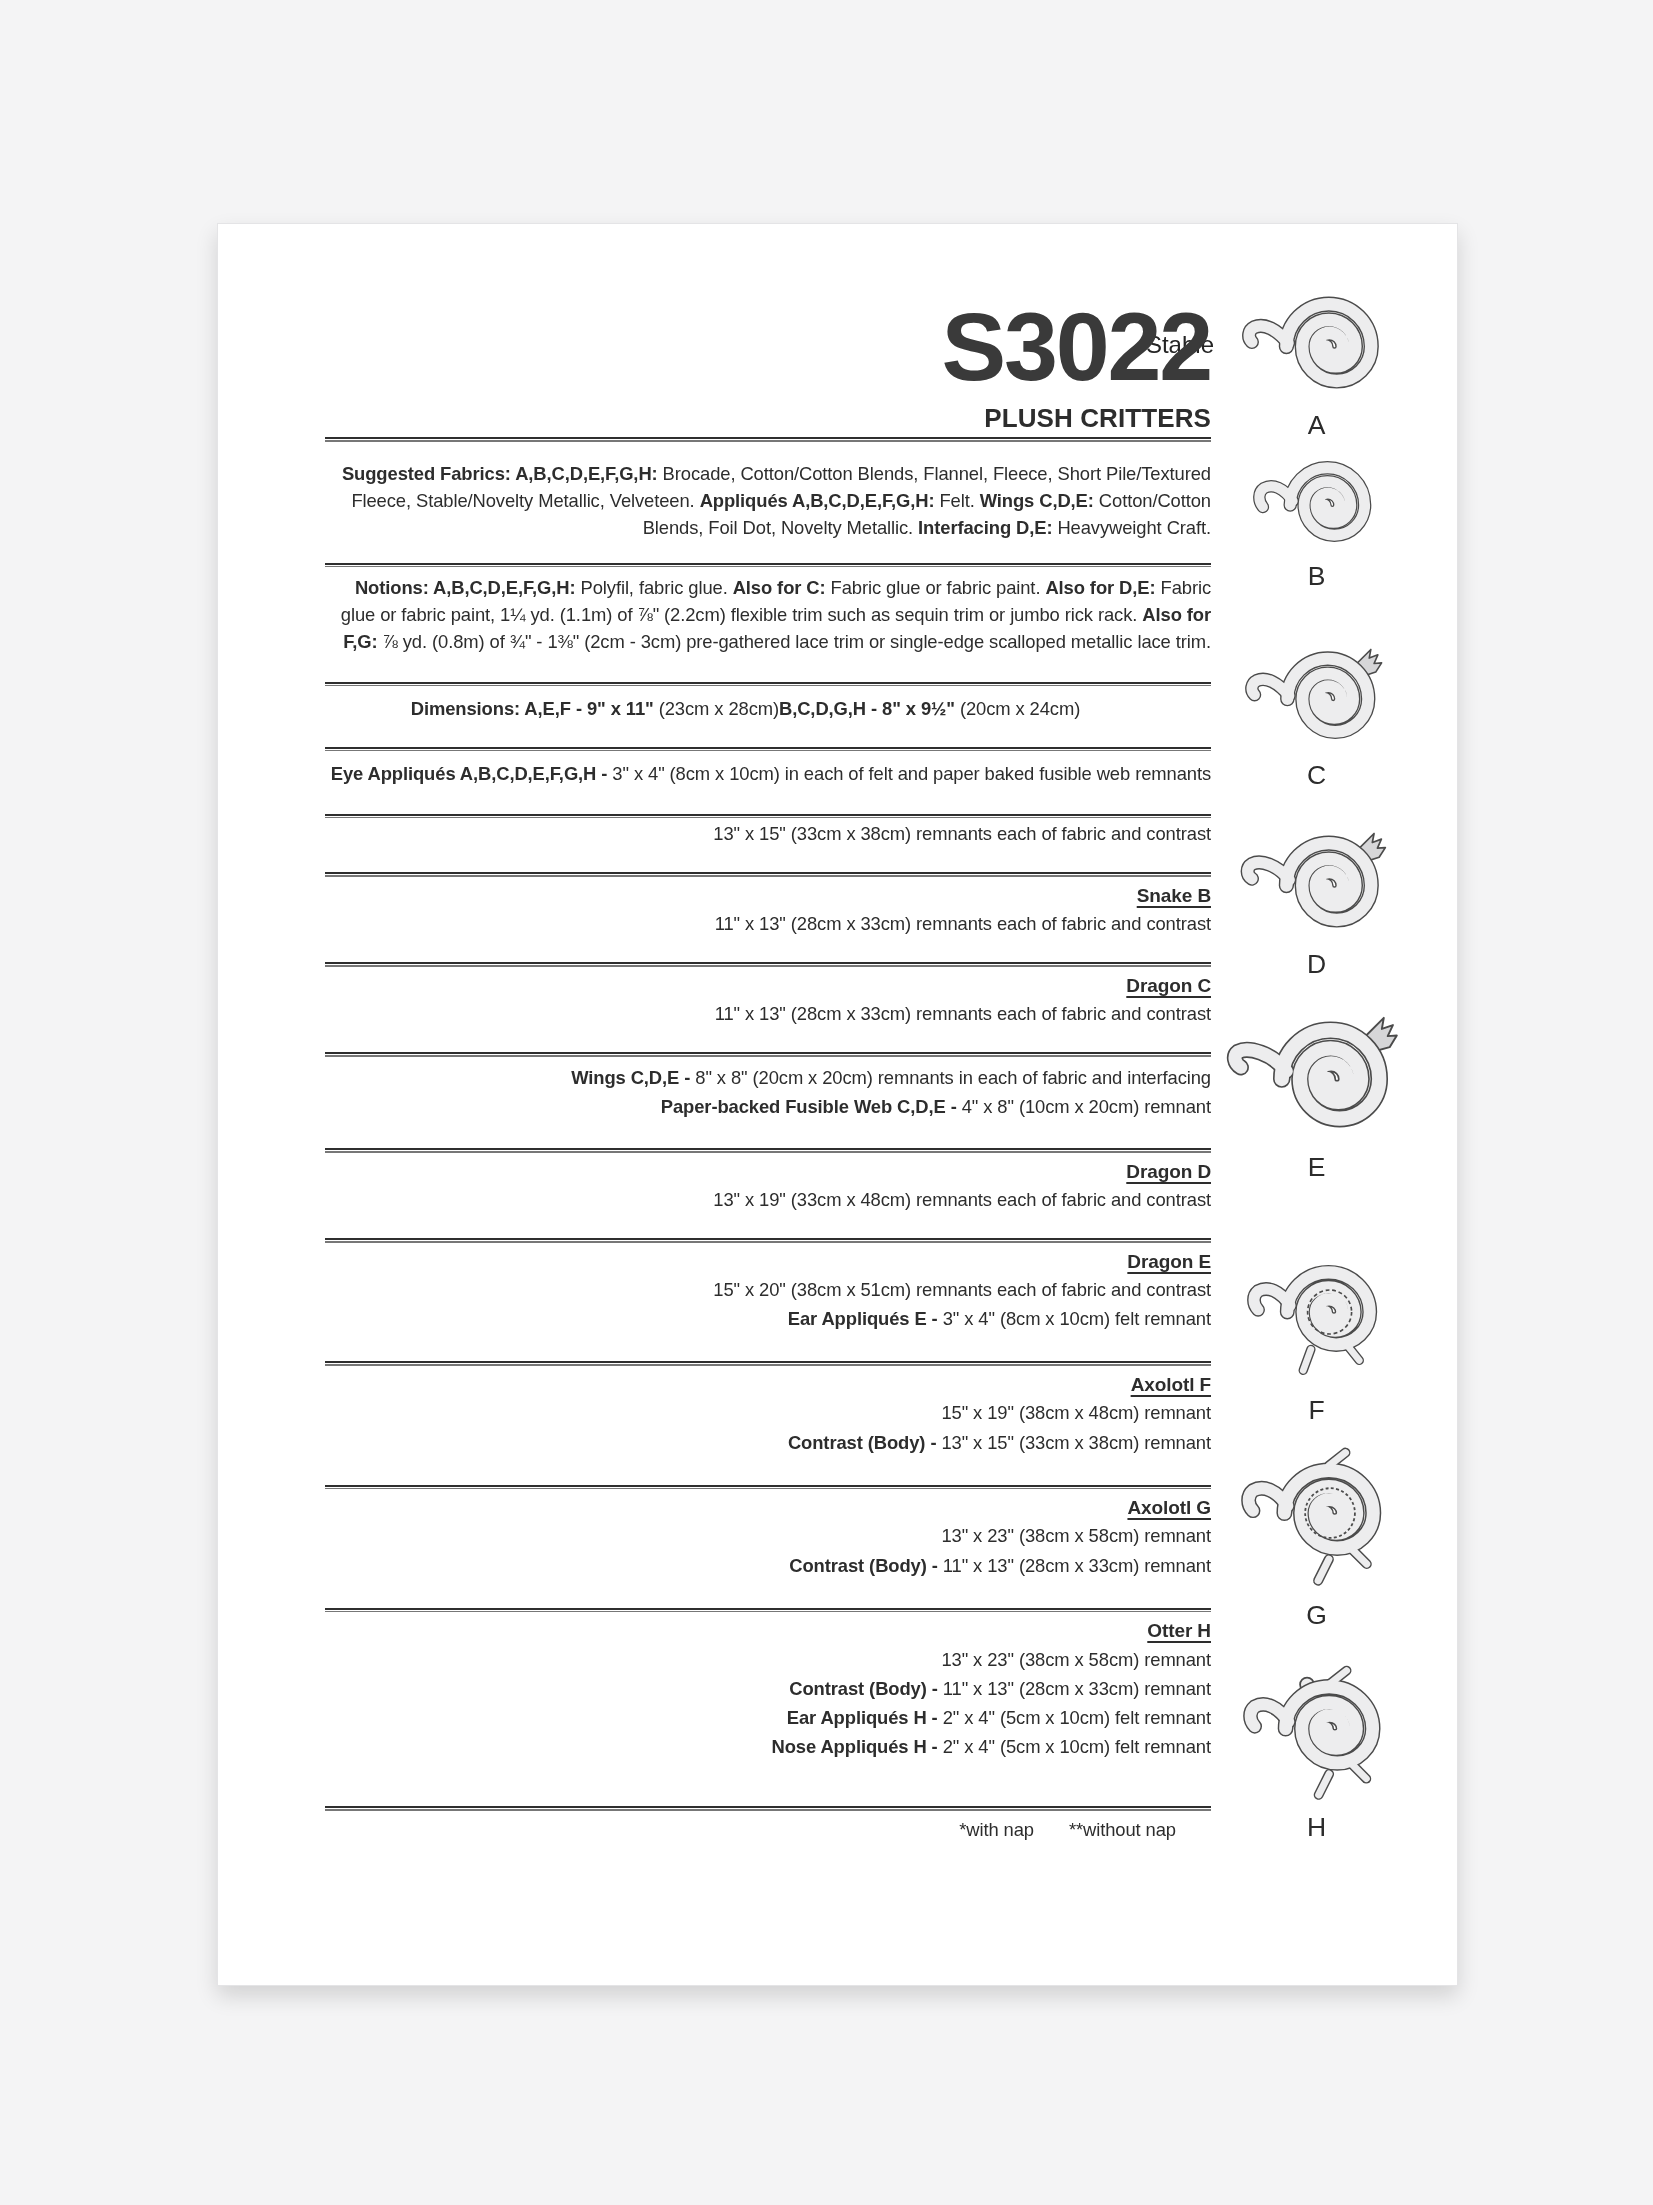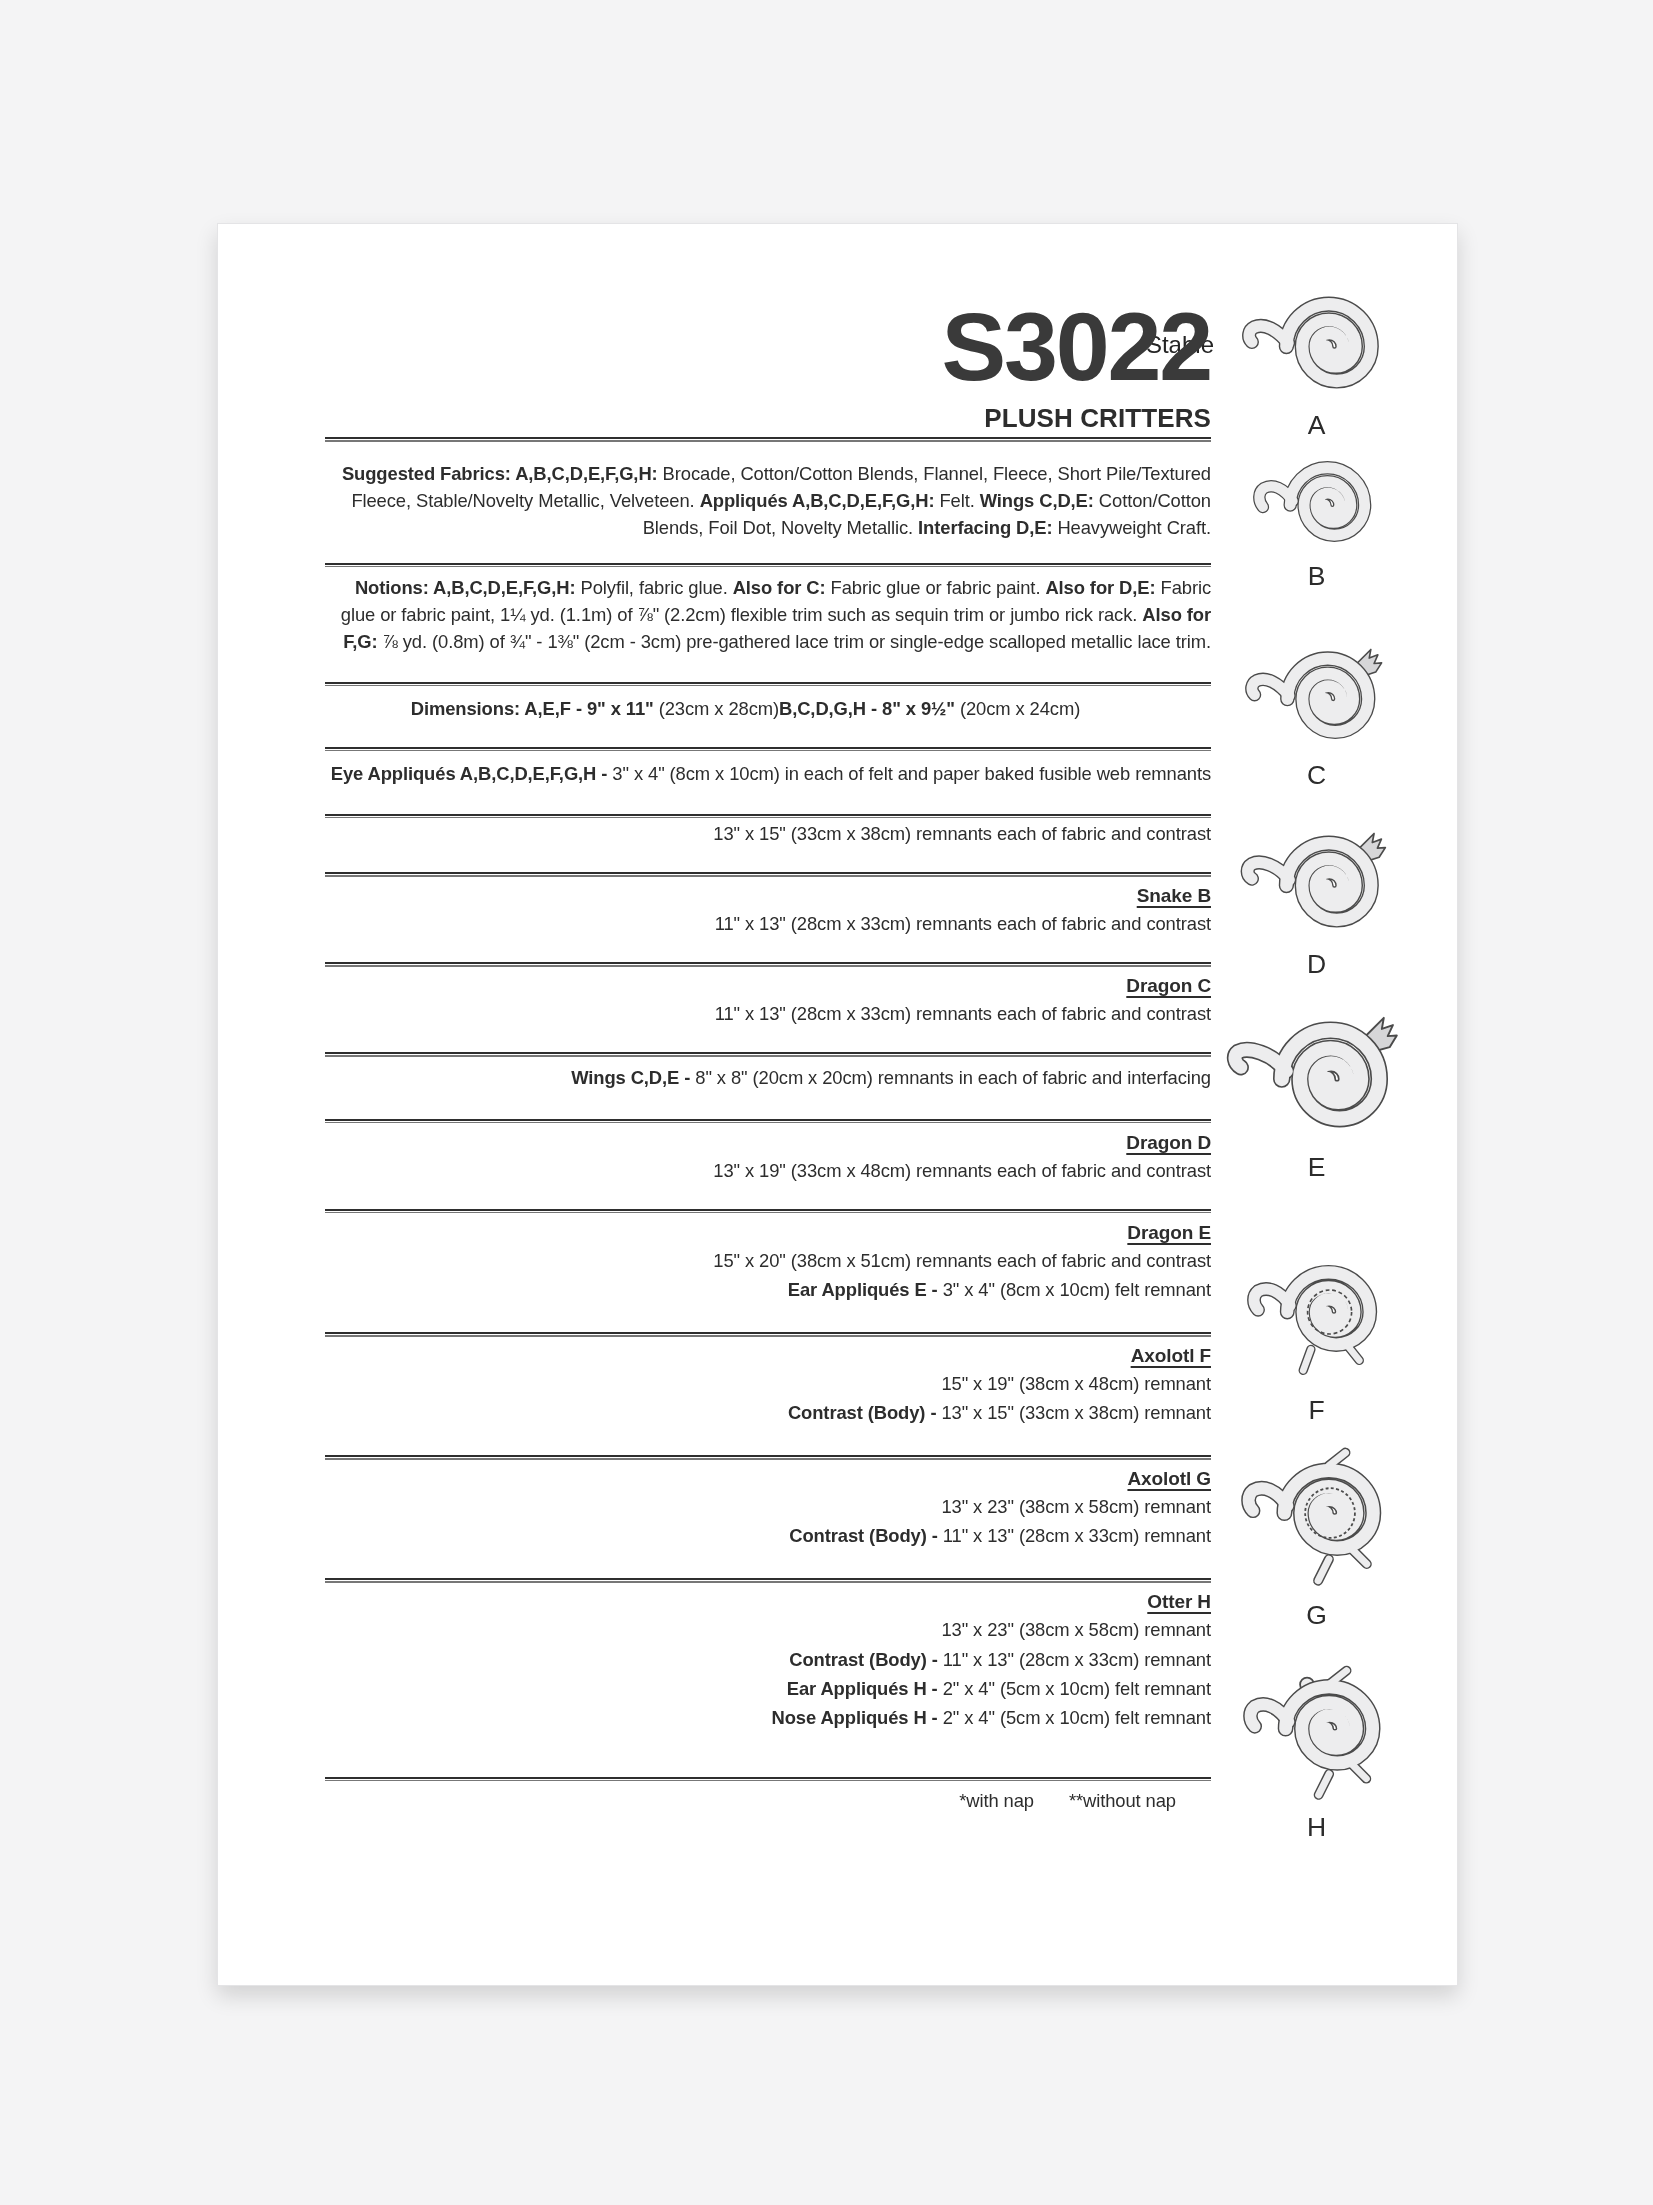--- a/index.html
+++ b/index.html
@@ -81,20 +81,21 @@
       <div class="rule r-s"></div>
       <div class="view-title">Snake B</div>
       <div class="view-line"><span>11" x 13" (28cm x 33cm) remnants each of fabric and contrast</span></div>
 
       <div class="rule r-s"></div>
       <div class="view-title">Dragon C</div>
       <div class="view-line"><span>11" x 13" (28cm x 33cm) remnants each of fabric and contrast</span></div>
 
       <div class="rule r-s"></div>
       <div class="view-line" style="margin-top:7.4px;"><b>Wings C,D,E - </b><span>8" x 8" (20cm x 20cm) remnants in each of fabric and interfacing</span></div>
+      <div class="view-line"><b>Paper-backed Fusible Web C,D,E - </b><span>4" x 8" (10cm x 20cm) remnant</span></div>
 
       <div class="rule r-w"></div>
       <div class="view-title">Dragon D</div>
       <div class="view-line"><span>13" x 19" (33cm x 48cm) remnants each of fabric and contrast</span></div>
 
       <div class="rule r-s"></div>
       <div class="view-title">Dragon E</div>
       <div class="view-line"><span>15" x 20" (38cm x 51cm) remnants each of fabric and contrast</span></div>
       <div class="view-line"><b>Ear Appliqués E - </b><span>3" x 4" (8cm x 10cm) felt remnant</span></div>
 

